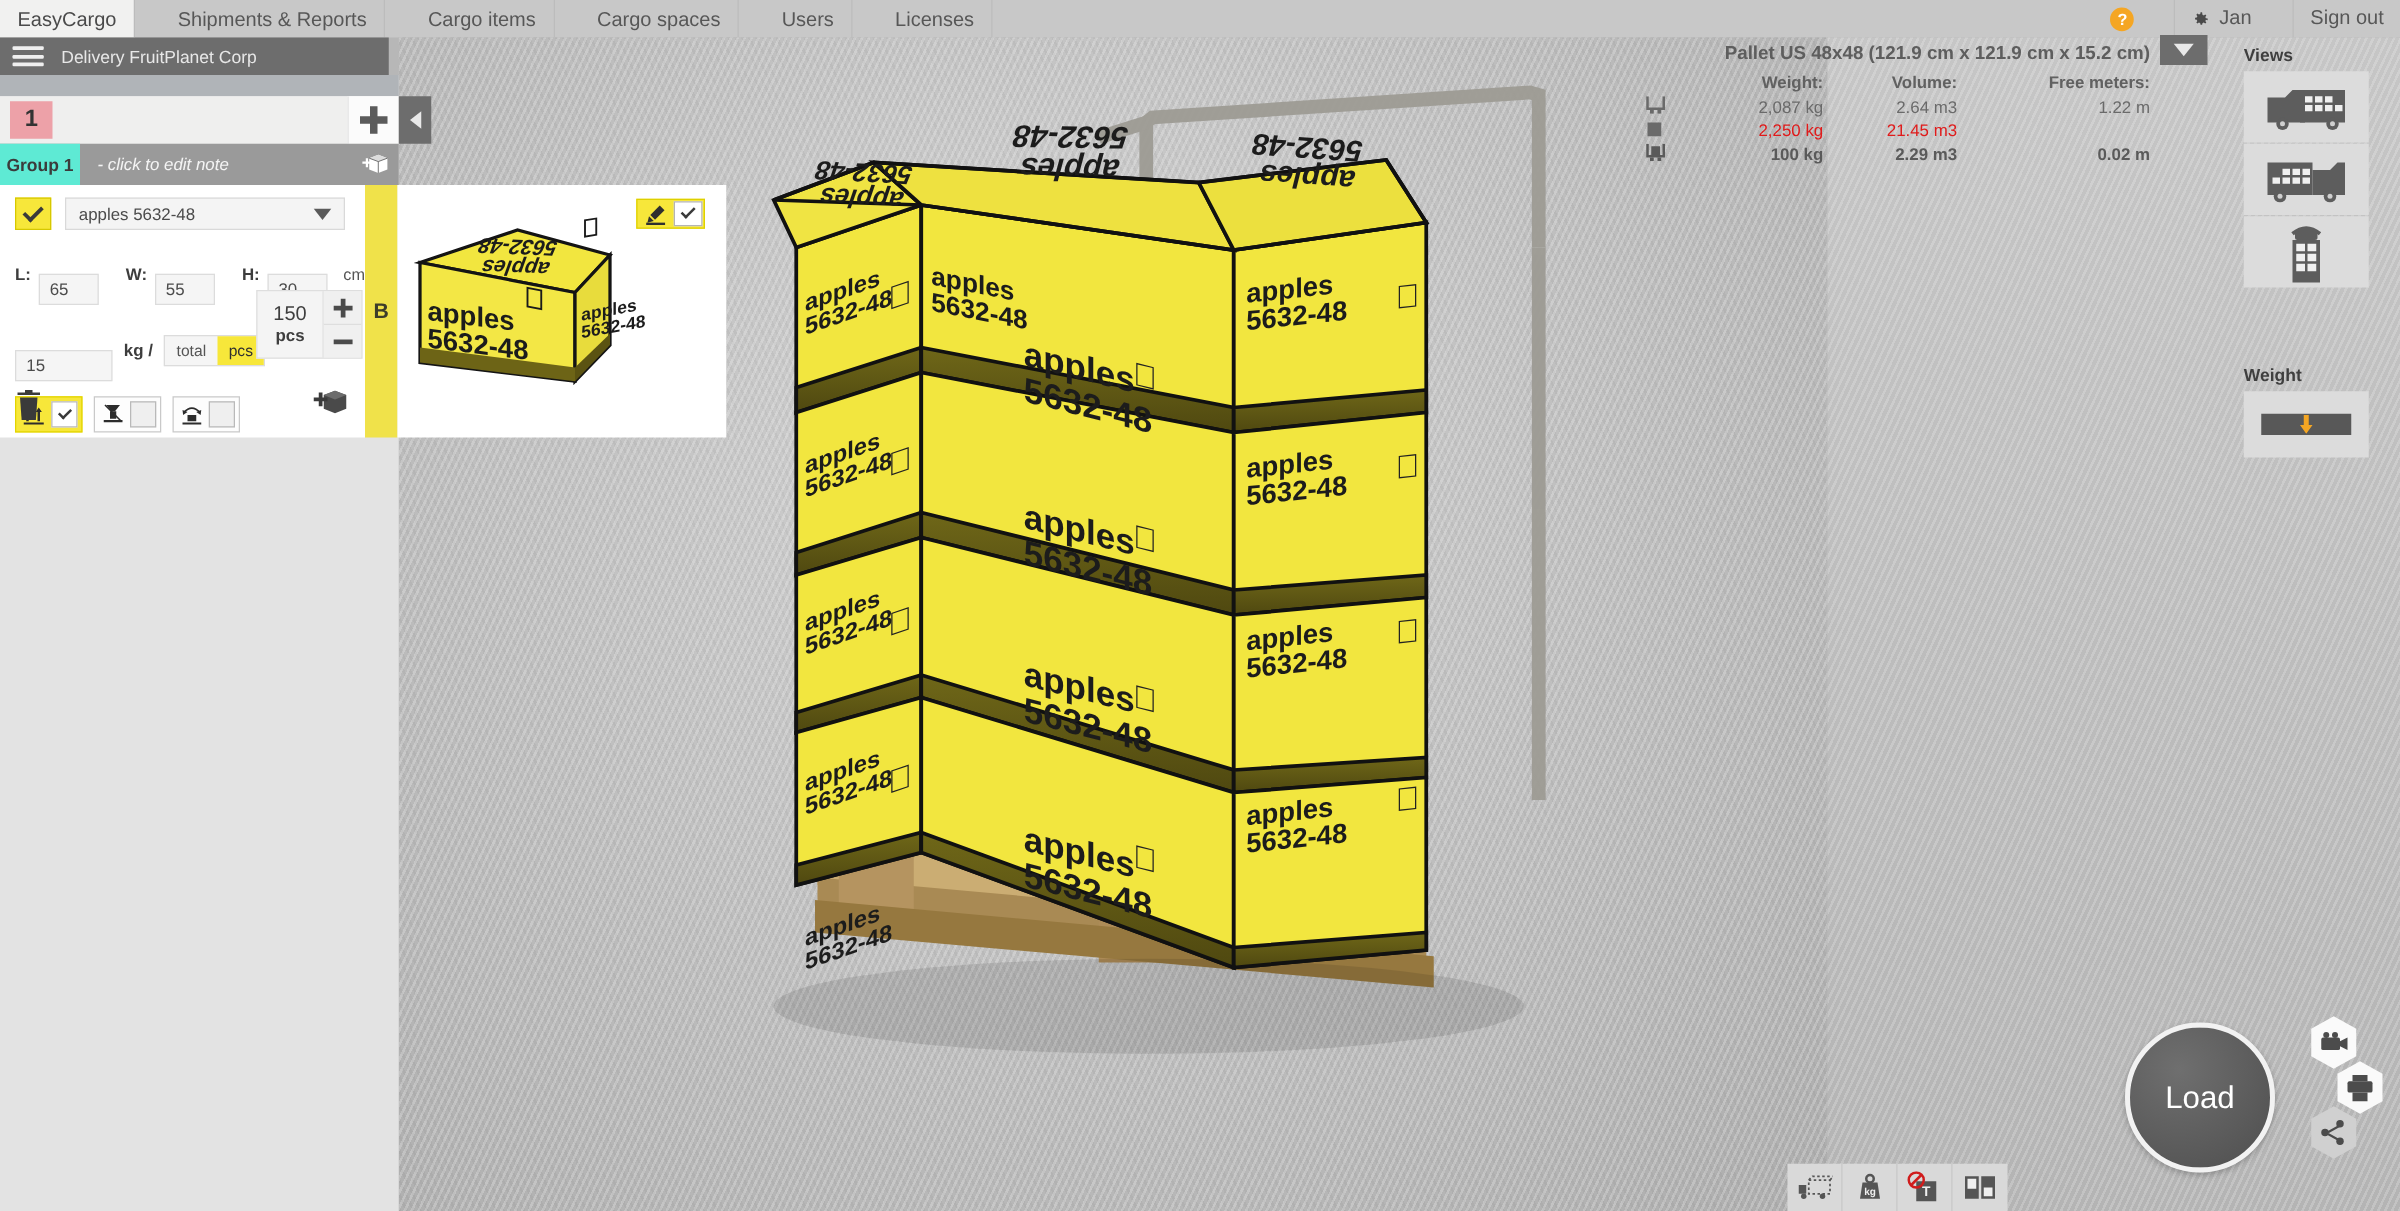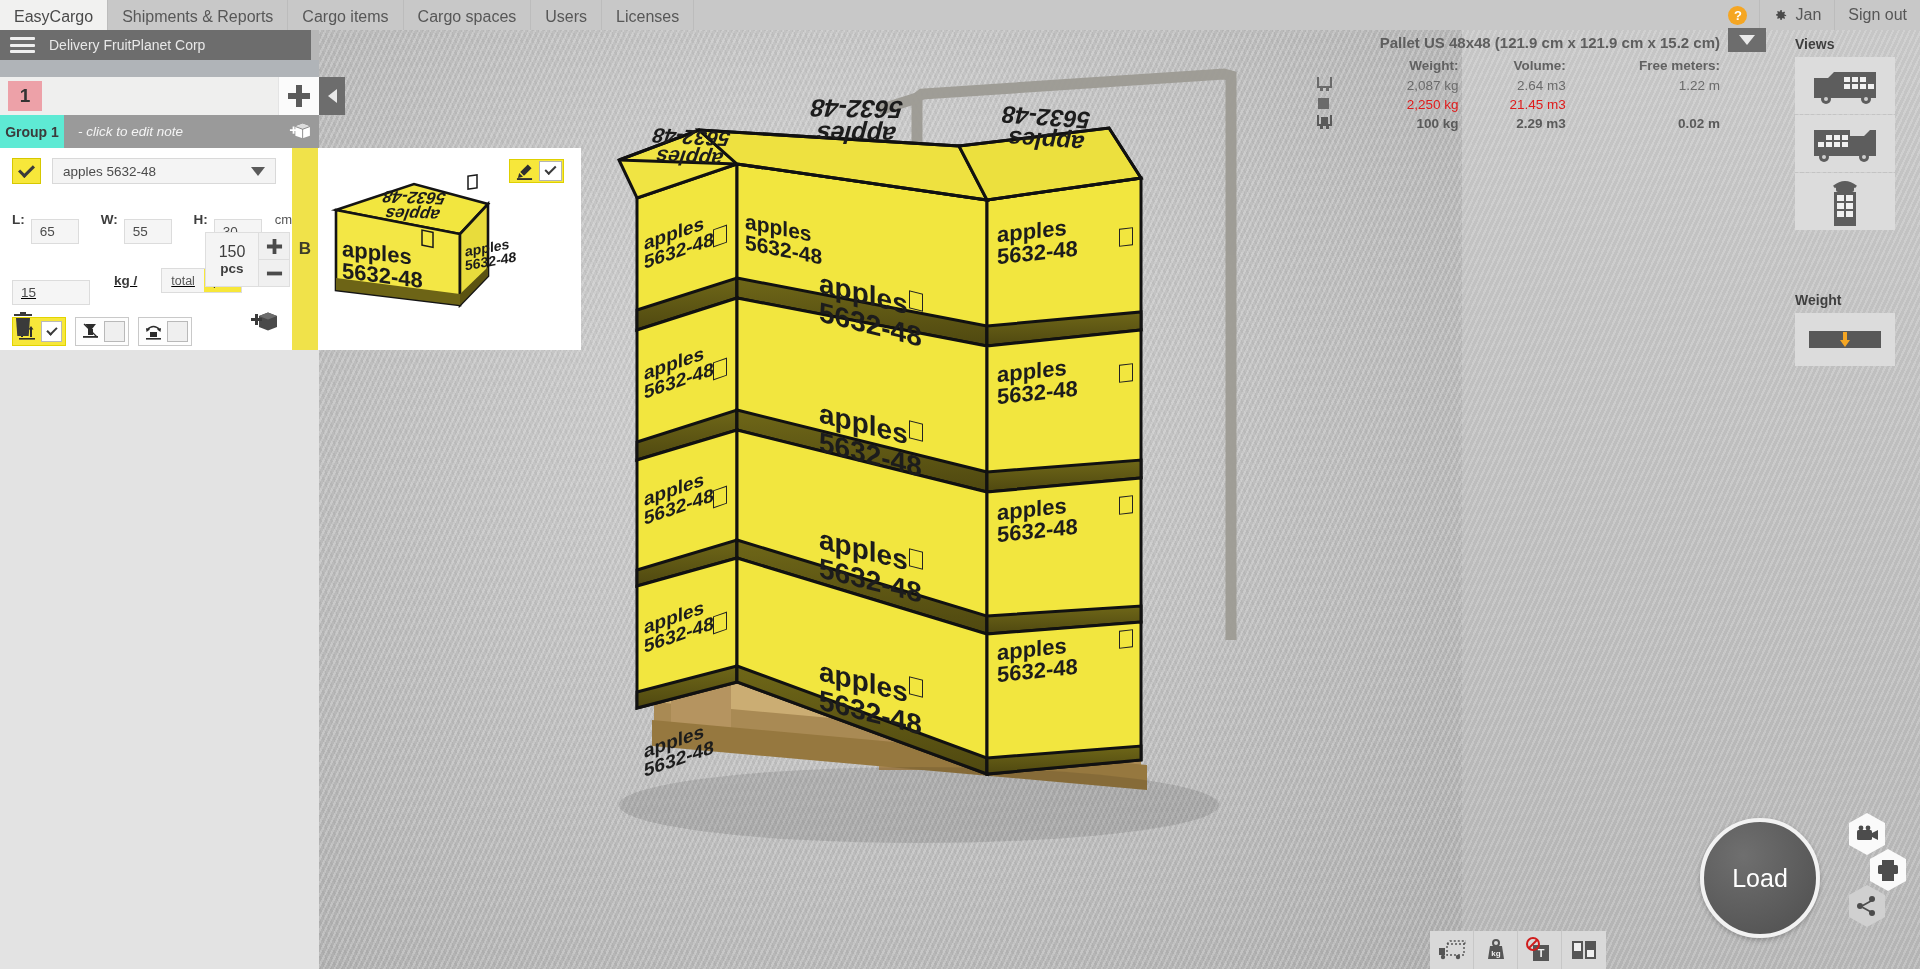--- a/index.html
+++ b/index.html
@@ -8,21 +8,21 @@
     font-family: "Liberation Sans", sans-serif;
     overflow: hidden;
     background: #b7b7b7;
   }
   #app { position: relative; width: 1920px; height: 969px; }
 
   
   #topnav {
     position: absolute; top: 0; left: 0; width: 1920px; height: 30px;
     background: #c8c8c8; display: flex; align-items: stretch;
-    font-size: 16px; color: #555;
+    font-size: 16px; color: #555; gap: 20px;
   }
   .nav-tab {
     padding: 4px 14px 0 14px; display: flex; align-items: center;
     border-right: 1px solid #bcbcbc; color: #575757; cursor: pointer;
     white-space: nowrap;
   }
   .nav-tab.active { background: #f1f1f0; color: #4a4a4a; }
   .nav-spacer { flex: 1 1 auto; }
   .help-badge {
     width: 19px; height: 19px; border-radius: 50%; background: #f5a623;
@@ -684,21 +684,21 @@
     <div class="row" style="padding:11px 0 0 12px;gap:6px;">
       <span class="dim-lbl">L:</span>
       <span class="txtbox" style="width:58px;">65</span>
       <span class="dim-lbl" style="margin-left:16px;">W:</span>
       <span class="txtbox" style="width:58px;">55</span>
       <span class="dim-lbl" style="margin-left:16px;">H:</span>
       <span class="txtbox" style="width:58px;">30</span>
       <span class="unit-lbl" style="margin-left:7px;">cm</span>
     </div>
 
-    <div class="row" style="padding:12px 0 0 12px;gap:24px;text-decoration:underline;">
+    <div class="row" style="padding:12px 0 0 12px;gap:9px;">
       <span class="txtbox" style="width:78px;">15</span>
       <span class="dim-lbl">kg /</span>
       <span class="seg">
         <div>total</div>
         <div class="on">pcs</div>
       </span>
     </div>
 
     <div class="row" style="padding:12px 0 0 12px;gap:9px;">
       <span class="tri-btn on">

